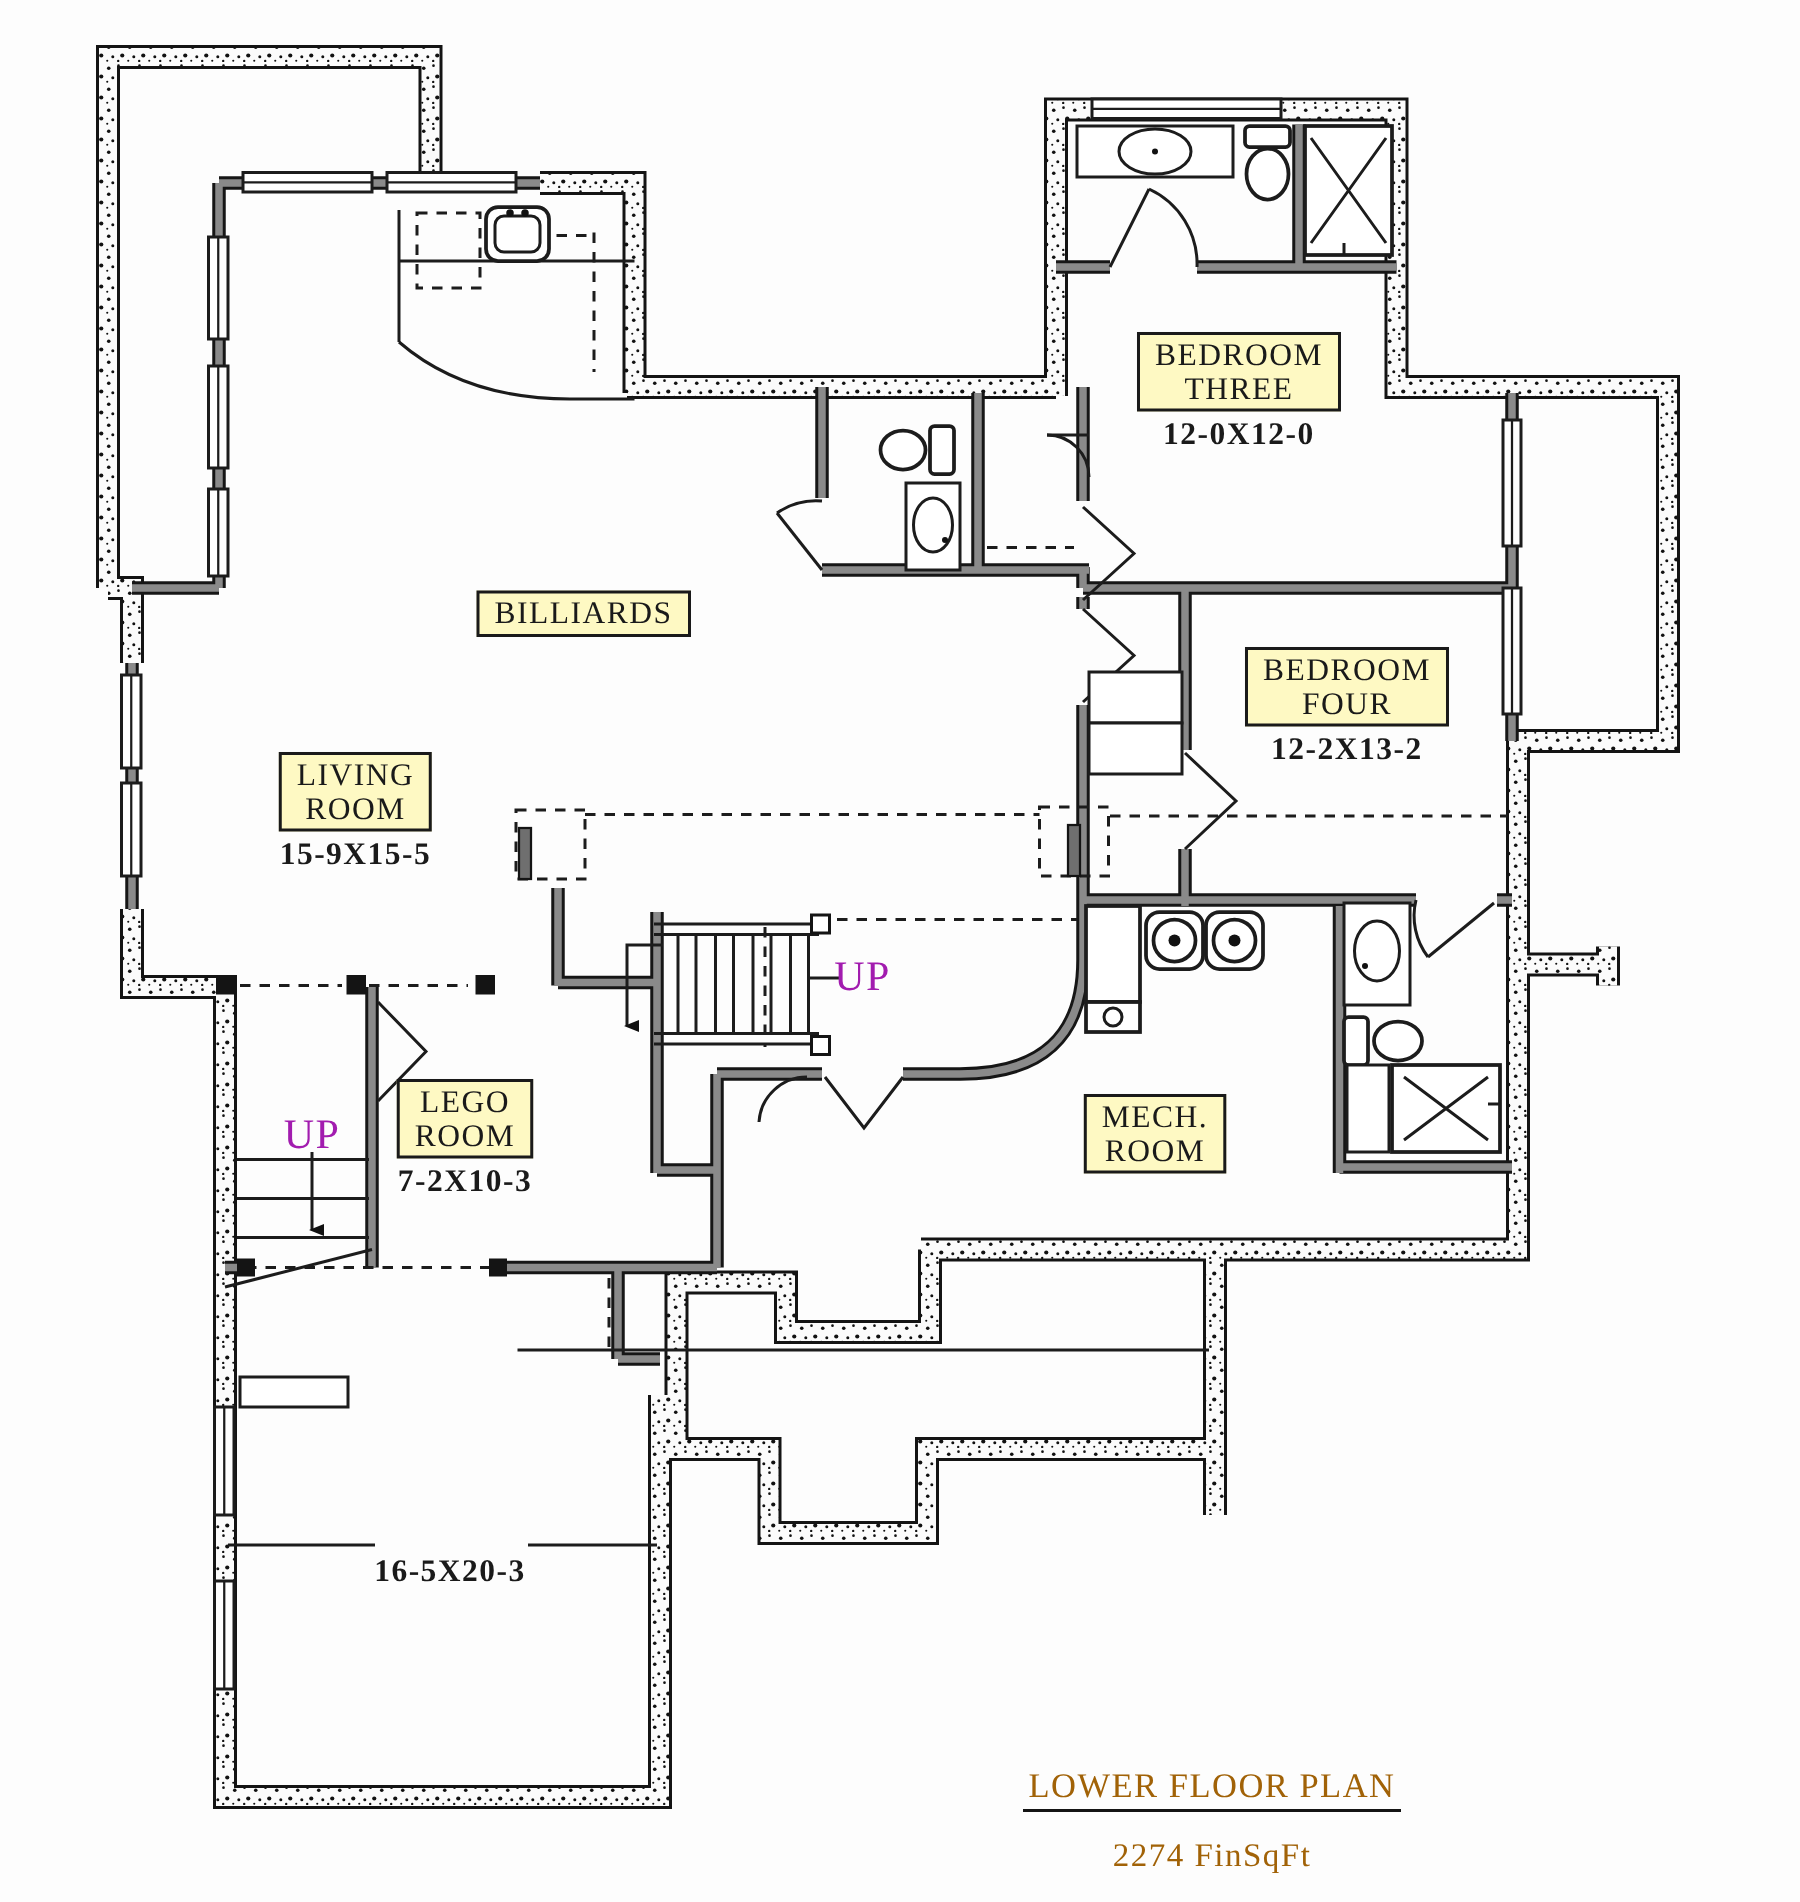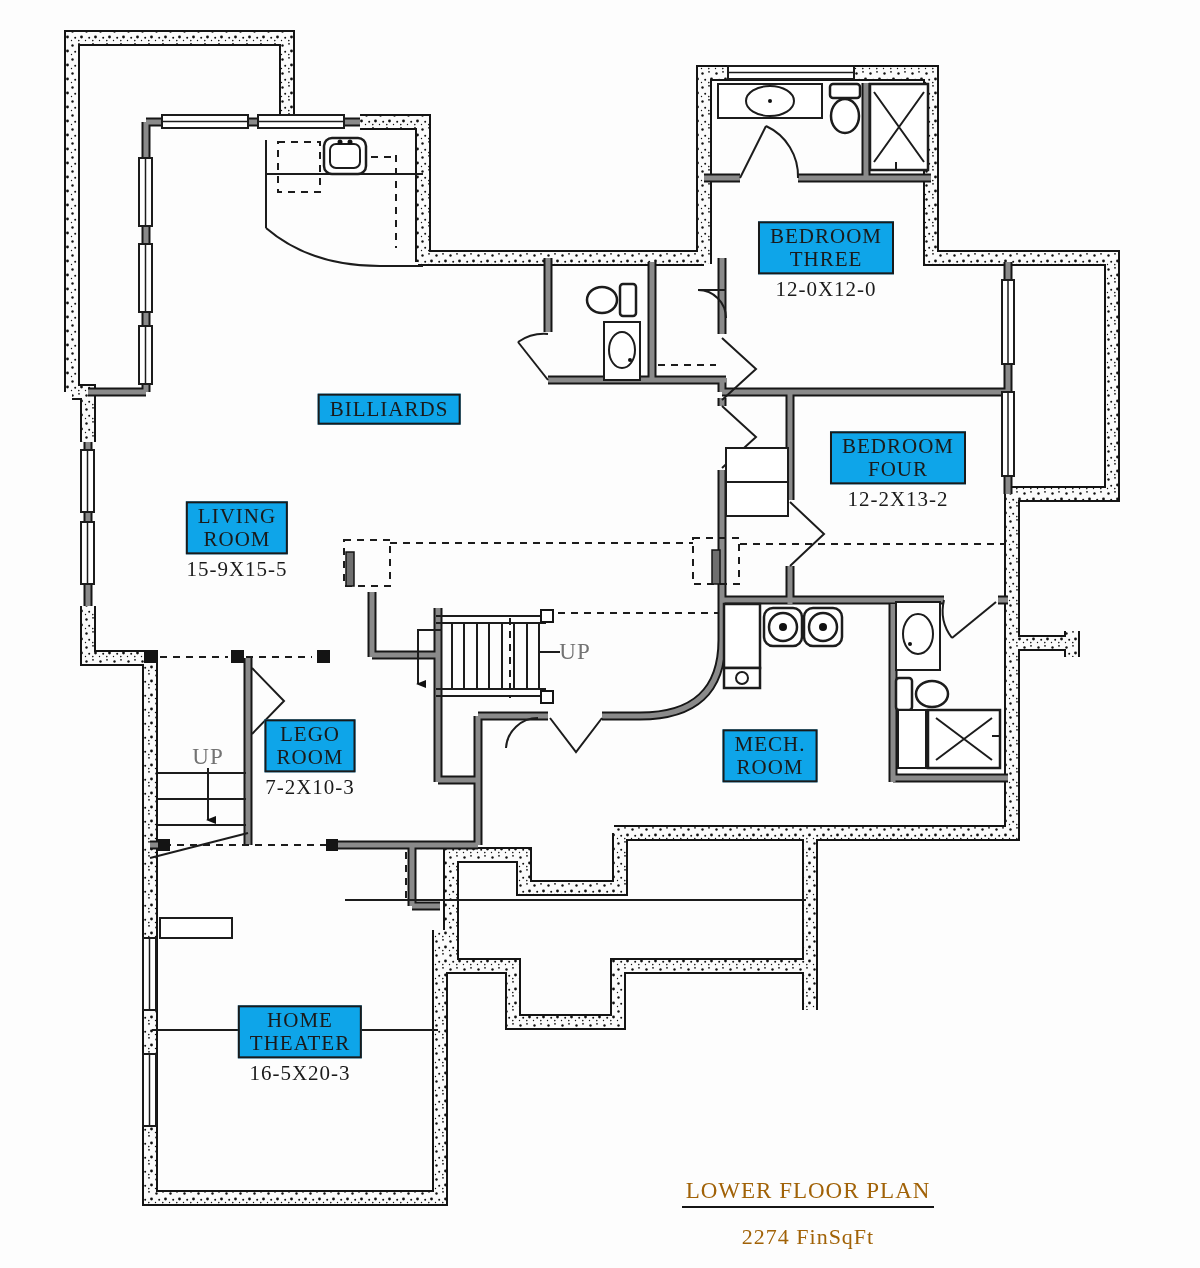--- a/index.html
+++ b/index.html
@@ -15,24 +15,24 @@
   .thin15{fill:none;stroke:#1c1c1c;stroke-width:1.5;}
   .dash{fill:none;stroke:#1c1c1c;stroke-width:2;stroke-dasharray:7 6;}
   .fix{fill:#fff;stroke:#1c1c1c;stroke-width:2.5;}
   .fix-thin{fill:#fff;stroke:#1c1c1c;stroke-width:2;}
   .win{fill:#fff;stroke:#1c1c1c;stroke-width:2;}
   .post{fill:#141414;stroke:none;}
   .post-gray{fill:#6f6f6f;stroke:#141414;stroke-width:1.5;}
   .newel{fill:#fff;stroke:#141414;stroke-width:2;}
   
   .room{position:absolute;transform:translate(-50%,-50%);text-align:center;color:#1a1a1a;}
-  .room-box{display:inline-block;border:2px solid #1a1a1a;background:#0ea5e9;padding:2px 10px;
+  .room-box{display:inline-block;border:2px solid #1a1a1a;background:#fef9c3;padding:2px 10px;
             font-size:21px;line-height:1.08;letter-spacing:1px;}
-  .room-dims{font-size:21px;margin-top:3px;letter-spacing:1px;white-space:nowrap;}
-  .anno{position:absolute;transform:translate(-50%,-50%);font-size:23px;color:#737373;letter-spacing:1px;}
+  .room-dims{font-size:21px;margin-top:3px;letter-spacing:1px;white-space:nowrap;font-weight:bold;}
+  .anno{position:absolute;transform:translate(-50%,-50%);font-size:28px;color:#a21caf;letter-spacing:1px;}
   #title-block{position:absolute;left:648px;top:1178px;width:320px;text-align:center;color:#a16207;}
   #title-text{display:inline-block;font-size:23px;letter-spacing:1px;border-bottom:2px solid #141414;padding:0 4px 2px 4px;}
   #subtitle-text{font-size:22px;margin-top:16px;letter-spacing:1px;}
 </style>
 </head>
 <body>
 
 <div id="plan-wrap">
 
 <svg id="plan-svg" width="1200" height="1268" viewBox="0 0 1200 1268">
@@ -338,21 +338,21 @@
   </g>
 </svg>
 
 <div id="labels-layer">
       <div class="room" style="left: 389px; top: 389px; margin-top: 20px;"><div class="room-box"><div>BILLIARDS</div></div></div>
       <div class="room" style="left: 223px; top: 542px; padding-left: 28px;"><div class="room-box"><div>LIVING</div><div>ROOM</div></div><div class="room-dims">15-9X15-5</div></div>
       <div class="room" style="left: 826px; top: 262px;"><div class="room-box"><div>BEDROOM</div><div>THREE</div></div><div class="room-dims">12-0X12-0</div></div>
       <div class="room" style="left: 898px; top: 472px;"><div class="room-box"><div>BEDROOM</div><div>FOUR</div></div><div class="room-dims">12-2X13-2</div></div>
       <div class="room" style="left: 310px; top: 760px; text-align: center;"><div class="room-box"><div>LEGO</div><div>ROOM</div></div><div class="room-dims">7-2X10-3</div></div>
       <div class="room" style="left: 770px; top: 756px;"><div class="room-box"><div>MECH.</div><div>ROOM</div></div></div>
-      <div class="room" style="left: 300px; top: 1046px;"><div class="room-box"><div>HOME</div><div>THEATER</div></div><div class="room-dims">16-5X20-3</div></div>
+      <div class="room" style="left: 300px; top: 1046px;"><div class="room-dims">16-5X20-3</div></div>
       <div class="anno" style="left: 575px; top: 652px;">UP</div>
       <div class="anno" style="left: 208px; top: 757px;">UP</div>
     </div>
 
 <div id="title-block">
   <div><span id="title-text">LOWER FLOOR PLAN</span></div>
   <div id="subtitle-text">2274 FinSqFt</div>
 </div>
 
 </div>

